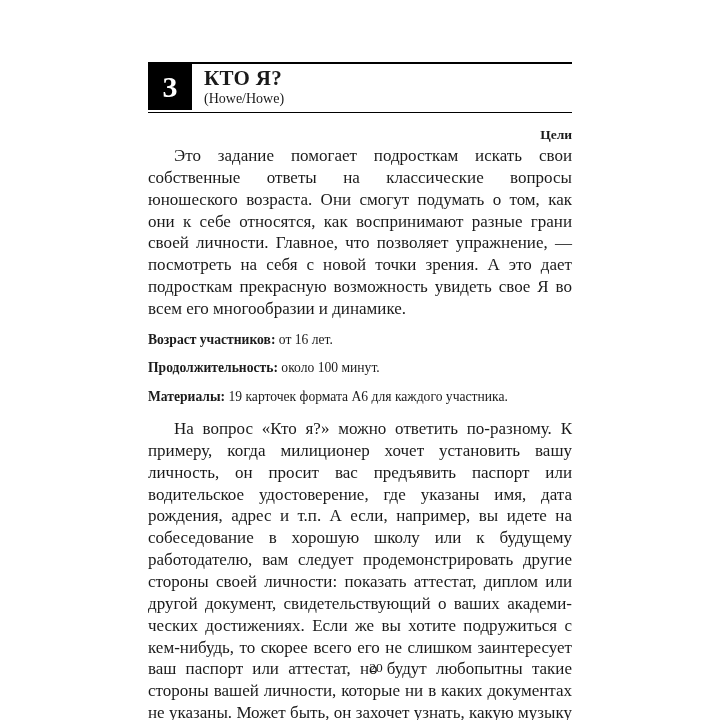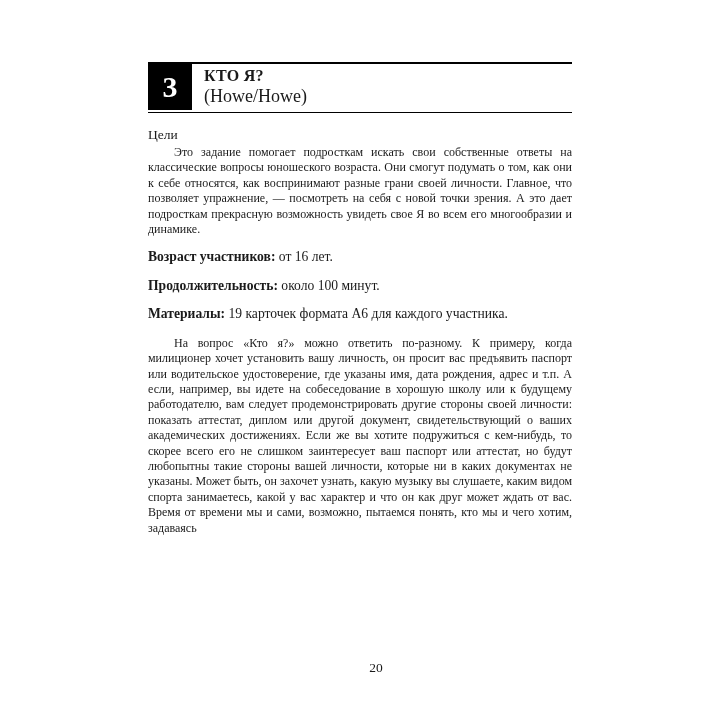--- a/index.html
+++ b/index.html
@@ -43,47 +43,48 @@
     line-height: 1;
   }
   .chapter-titles {
     flex: 1;
     padding-left: 12px;
     display: flex;
     flex-direction: column;
     justify-content: center;
   }
   .chapter-title {
-    font-size: 16px;
+    font-size: 21px;
     font-weight: bold;
     letter-spacing: 0.3px;
     line-height: 1.15;
     font-family: Liberation Serif, serif;
   }
   .chapter-subtitle {
-    font-size: 18px;
+    font-size: 14px;
     line-height: 1.2;
     margin-top: 1px;
   }
   .header-rule {
     border-bottom: 1.6px solid #000;
     margin-top: 2px;
   }
   
   .section {
     margin-top: 14px;
   }
   .section-heading {
     font-size: 13.5px;
-    font-weight: normal;
+    font-weight: bold;
     margin-bottom: 2px;
+    text-align: right;
   }
   p.body-text {
     margin: 0;
-    font-size: 12px;
+    font-size: 17px;
     line-height: 1.285;
     text-align: justify;
     text-indent: 26px;
     hyphens: manual;
   }
   .meta-line {
     margin: 11px 0 0 0;
     font-size: 13.6px;
     line-height: 1.285;
     text-align: left;

